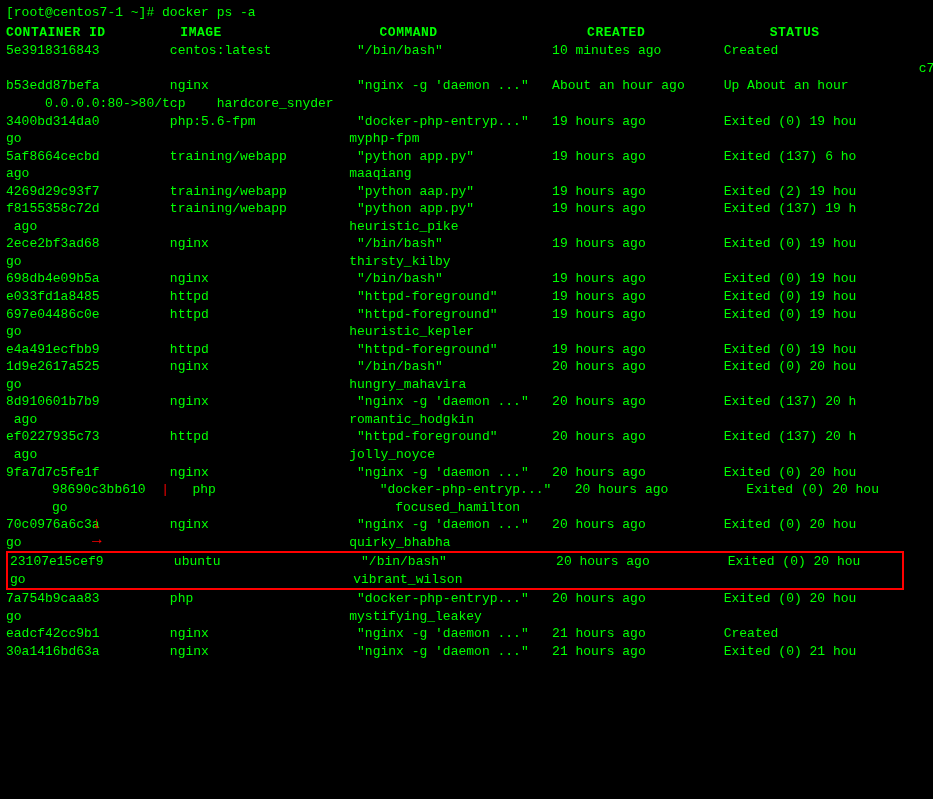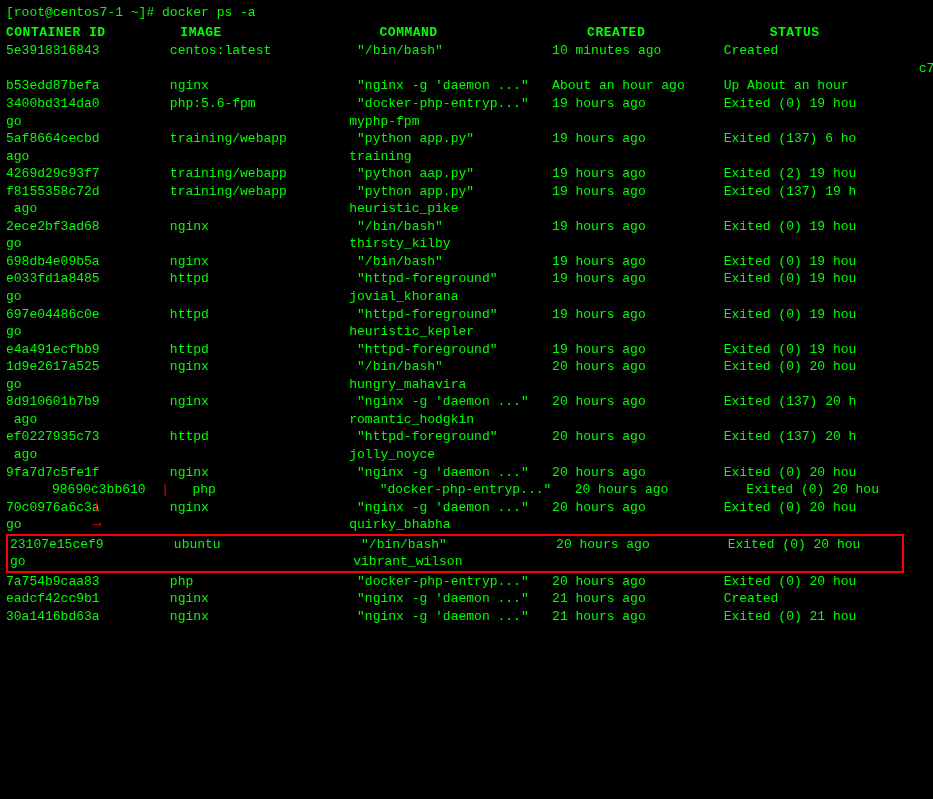--- a/index.html
+++ b/index.html
@@ -45,70 +45,72 @@
 <body>
 
 <div class="terminal">
   <div class="prompt-line">[root@centos7-1 ~]# docker ps -a</div>
   <div class="header-line">CONTAINER ID         IMAGE                   COMMAND                  CREATED               STATUS                       PORTS                  NAMES</div>
 
   <div class="row">5e3918316843         centos:latest           "/bin/bash"              10 minutes ago        Created</div>
   <div class="row">                                                                                                                     c7</div>
 
   <div class="row">b53edd87befa         nginx                   "nginx -g 'daemon ..."   About an hour ago     Up About an hour</div>
+  <div class="row">     0.0.0.0:80-&gt;80/tcp    hardcore_snyder</div>
 
   <div class="row">3400bd314da0         php:5.6-fpm             "docker-php-entryp..."   19 hours ago          Exited (0) 19 hou</div>
   <div class="row">go                                          myphp-fpm</div>
 
   <div class="row">5af8664cecbd         training/webapp         "python app.py"          19 hours ago          Exited (137) 6 ho</div>
-  <div class="row">ago                                         training</div>
+  <div class="row">ago                                         maaqiang</div>
 
   <div class="row">4269d29c93f7         training/webapp         "python aap.py"          19 hours ago          Exited (2) 19 hou</div>
 
   <div class="row">f8155358c72d         training/webapp         "python app.py"          19 hours ago          Exited (137) 19 h</div>
   <div class="row"> ago                                        heuristic_pike</div>
 
   <div class="row">2ece2bf3ad68         nginx                   "/bin/bash"              19 hours ago          Exited (0) 19 hou</div>
   <div class="row">go                                          thirsty_kilby</div>
 
   <div class="row">698db4e09b5a         nginx                   "/bin/bash"              19 hours ago          Exited (0) 19 hou</div>
 
   <div class="row">e033fd1a8485         httpd                   "httpd-foreground"       19 hours ago          Exited (0) 19 hou</div>
-  <div class="row">go                                          jovial_khorana</div>
 
   <div class="row">697e04486c0e         httpd                   "httpd-foreground"       19 hours ago          Exited (0) 19 hou</div>
   <div class="row">go                                          heuristic_kepler</div>
 
   <div class="row">e4a491ecfbb9         httpd                   "httpd-foreground"       19 hours ago          Exited (0) 19 hou</div>
 
   <div class="row">1d9e2617a525         nginx                   "/bin/bash"              20 hours ago          Exited (0) 20 hou</div>
   <div class="row">go                                          hungry_mahavira</div>
 
   <div class="row">8d910601b7b9         nginx                   "nginx -g 'daemon ..."   20 hours ago          Exited (137) 20 h</div>
   <div class="row"> ago                                        romantic_hodgkin</div>
 
   <div class="row">ef0227935c73         httpd                   "httpd-foreground"       20 hours ago          Exited (137) 20 h</div>
   <div class="row"> ago                                        jolly_noyce</div>
 
   <div class="row">9fa7d7c5fe1f         nginx                   "nginx -g 'daemon ..."   20 hours ago          Exited (0) 20 hou</div>
 
   <div class="arrow-line" style="position:relative;">
     <div class="row">98690c3bb610  <span style="color:#ff0000;">|</span>   php                     "docker-php-entryp..."   20 hours ago          Exited (0) 20 hou</div>
+    <div class="row">go                                          focused_hamilton</div>
   </div>
 
   <div style="position:relative;">
     <div class="row">70c0976a6c3a         nginx                   "nginx -g 'daemon ..."   20 hours ago          Exited (0) 20 hou</div>
     <div class="row">go                                          quirky_bhabha</div>
 
     <div style="position:absolute; left:86px; top:0; color:#ff0000; font-size:16px; font-weight:bold; line-height:1;">↓<br>→</div>
   </div>
 
   <div style="border: 2px solid #ff0000; display:block; padding: 0 2px;">
     <div class="row">23107e15cef9         ubuntu                  "/bin/bash"              20 hours ago          Exited (0) 20 hou</div>
     <div class="row">go                                          vibrant_wilson</div>
   </div>
 
   <div class="row">7a754b9caa83         php                     "docker-php-entryp..."   20 hours ago          Exited (0) 20 hou</div>
+  <div class="row">go                                          mystifying_leakey</div>
 
   <div class="row">eadcf42cc9b1         nginx                   "nginx -g 'daemon ..."   21 hours ago          Created</div>
 
   <div class="row">30a1416bd63a         nginx                   "nginx -g 'daemon ..."   21 hours ago          Exited (0) 21 hou</div>
 </div>
 
 </body></html>

